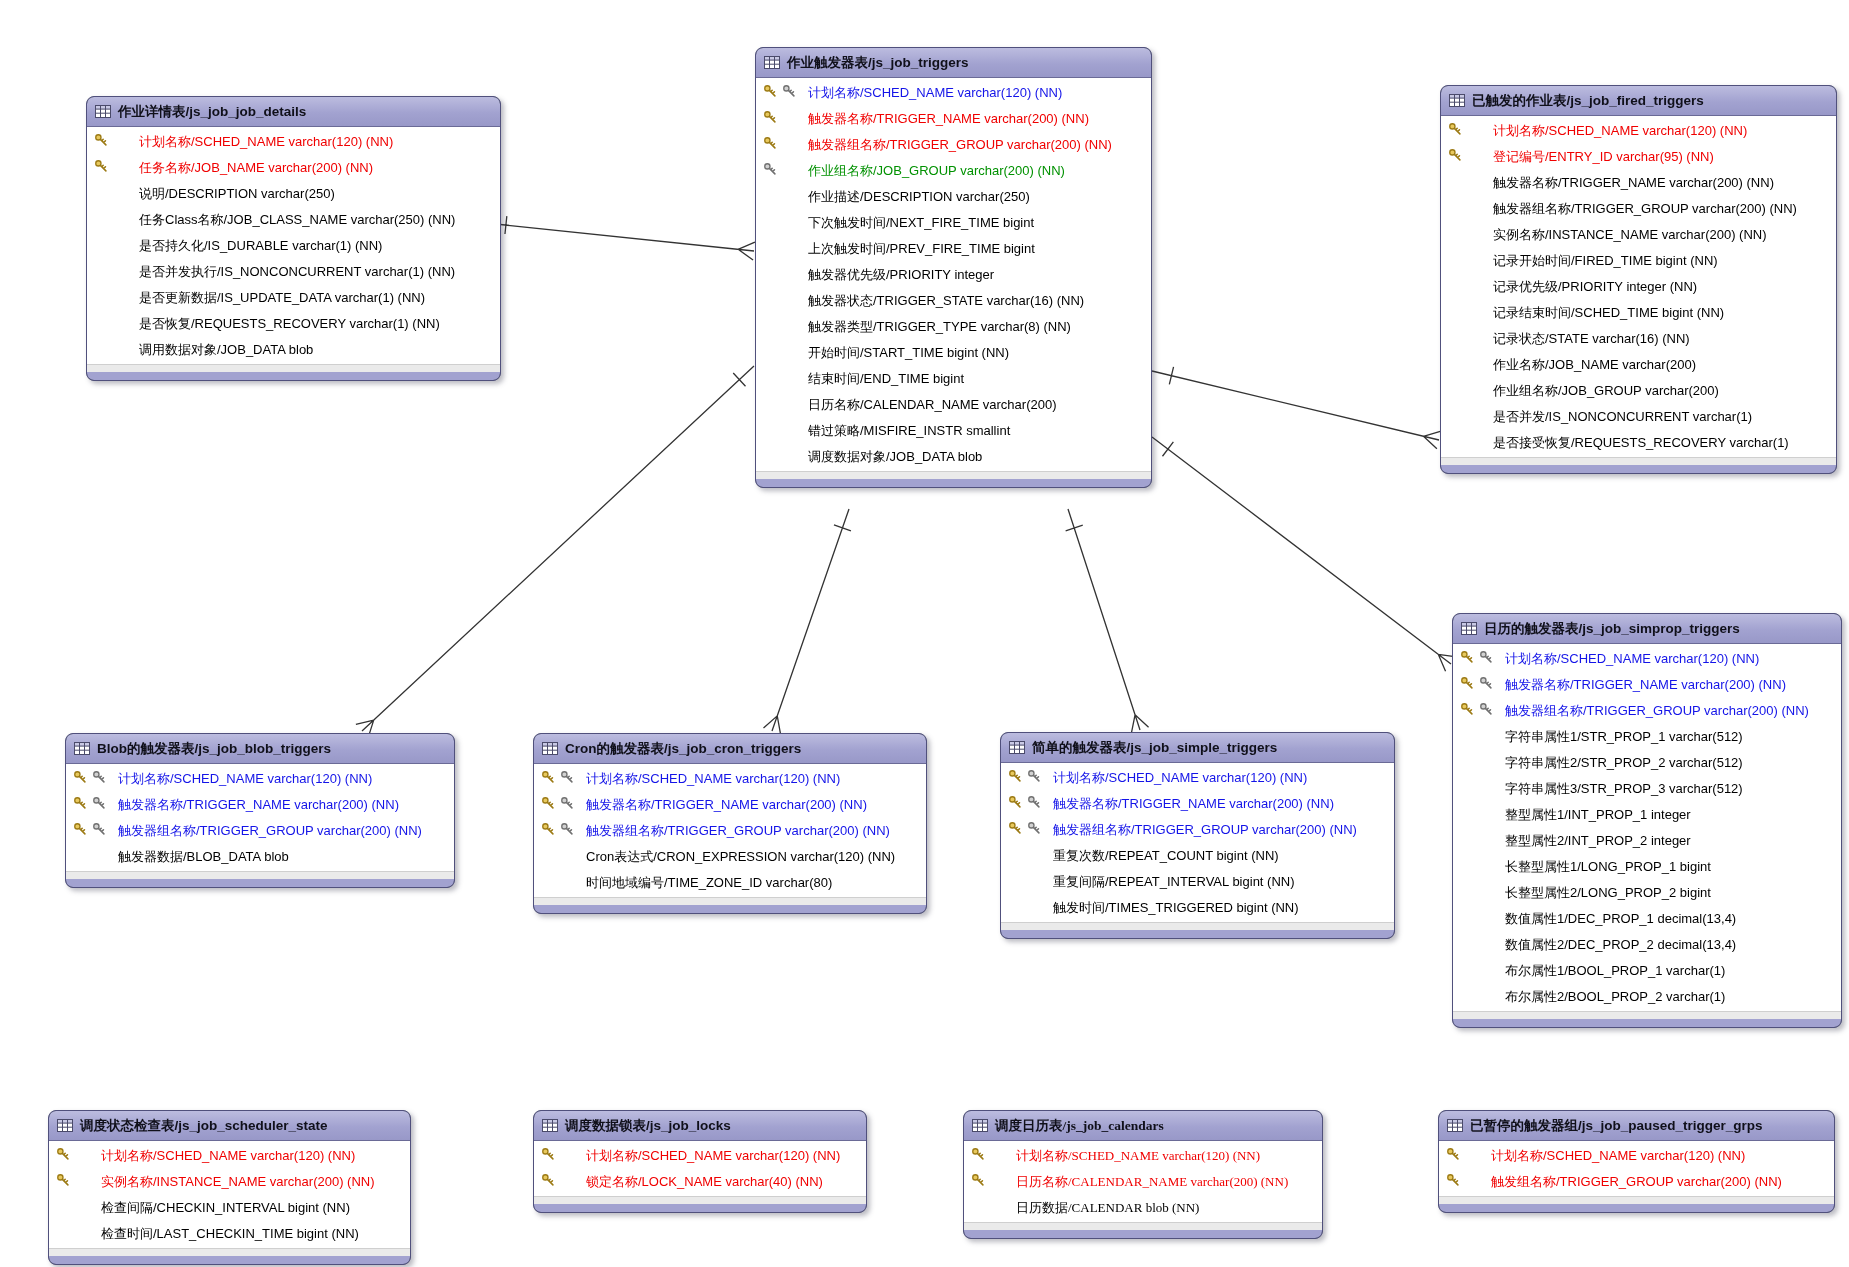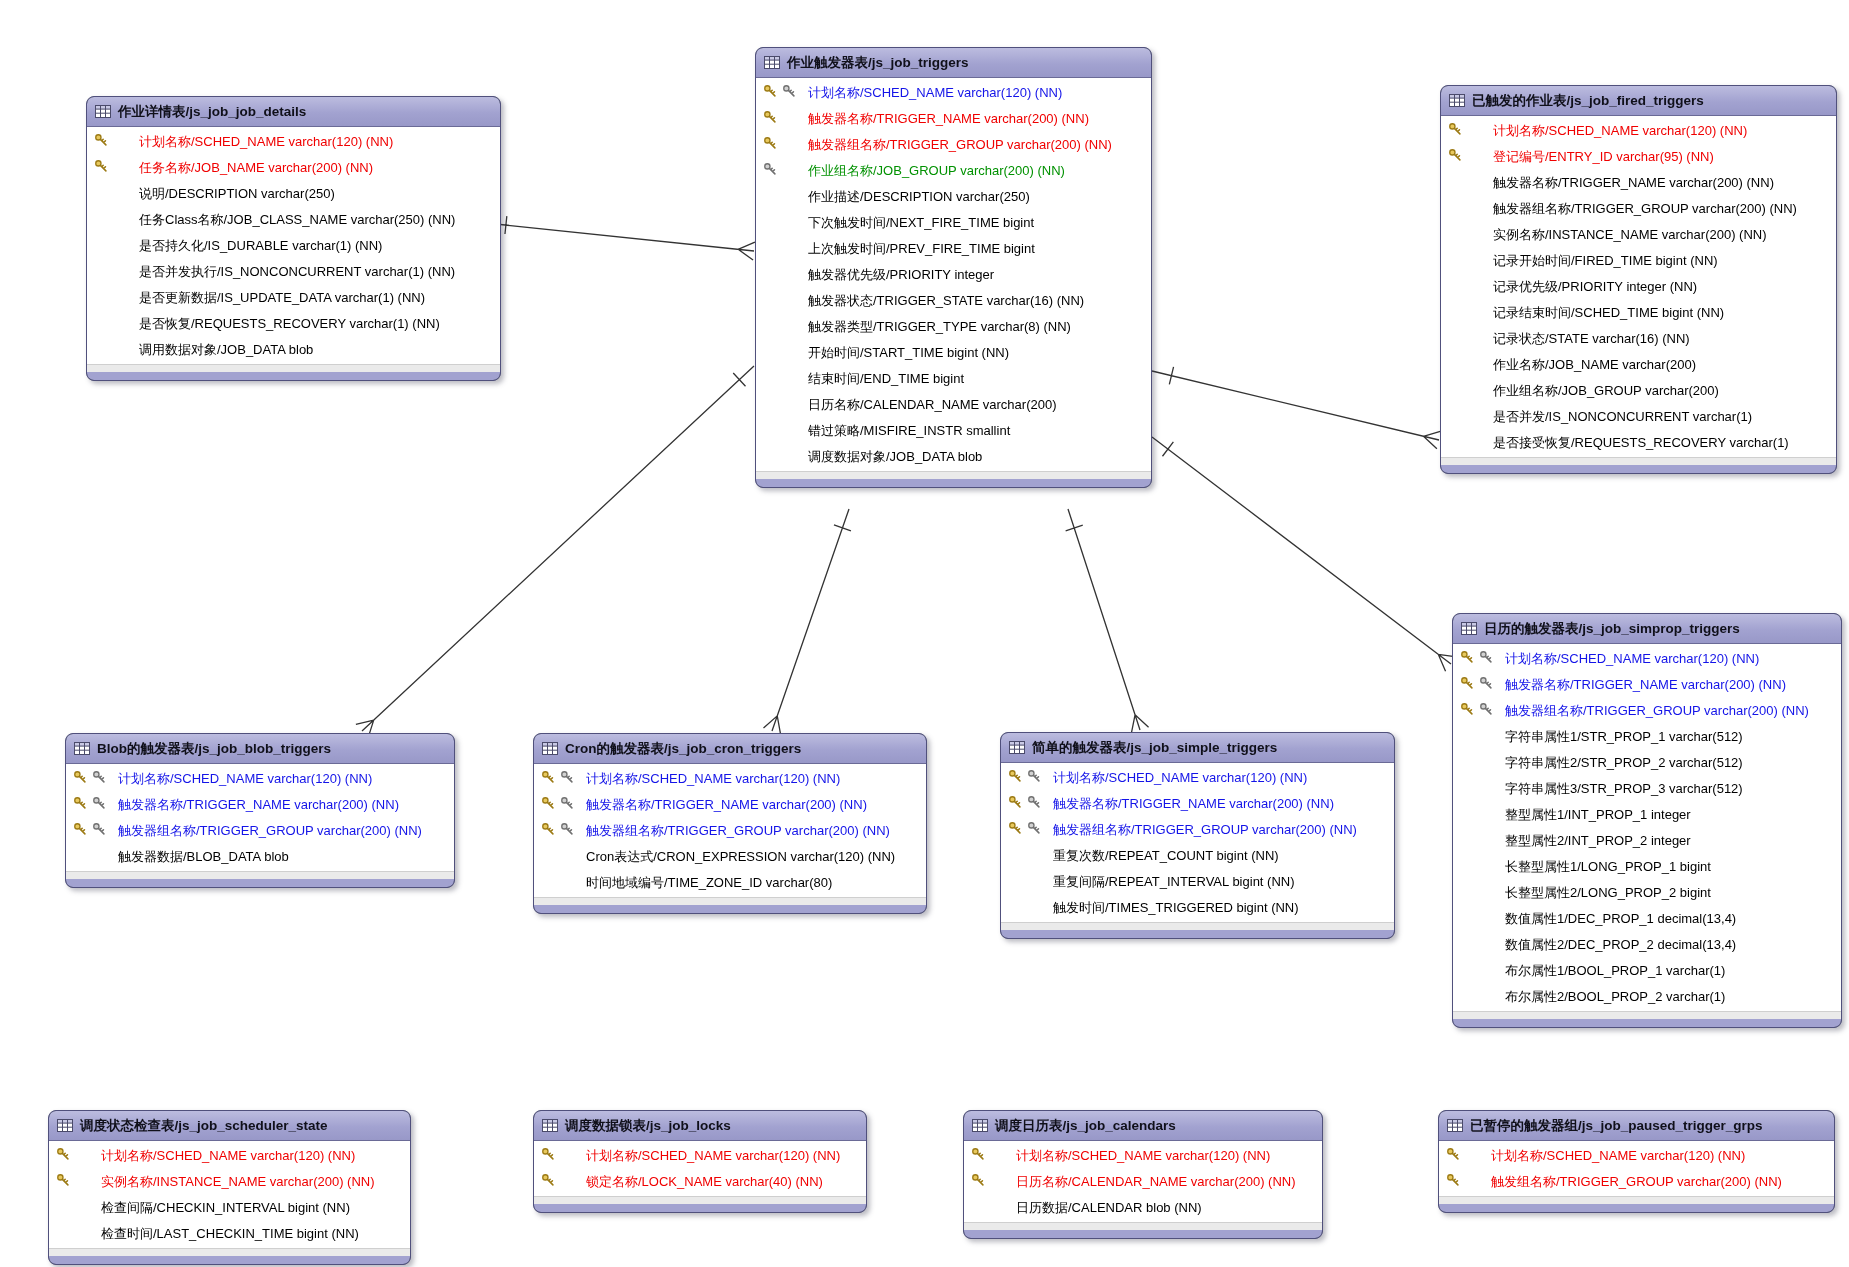--- a/index.html
+++ b/index.html
@@ -655,21 +655,21 @@
             <span><svg width="14" height="14" viewBox="0 0 16 16">
                 <circle cx="5" cy="5" r="3" fill="#e8c95e" stroke="#9c7a14" stroke-width="1.5"></circle>
                 <path d="M7.3 7.3 L13.6 13.6 M11 11 l2.1 -2.1 M8.8 8.8 l1.7 -1.7" fill="none" stroke="#9c7a14" stroke-width="1.8" stroke-linecap="round"></path>
               </svg></span>
           </span>
           <span class="ftext c-pk">锁定名称/LOCK_NAME varchar(40) (NN)</span>
         </div>
       </div>
       <div class="tfoot"></div>
     </div>
-  <div class="etable" id="t-calendars" style="left:963px; top:1110px;width:358px;">
+  <div class="etable" id="t-calendars" style="left:963px; top:1110px;width:358px;font-family:Liberation Serif, serif;">
       <div class="thead">
         <span class="ticon">
           <svg width="16" height="13" viewBox="0 0 16 13">
             <rect x="0.5" y="0.5" width="15" height="12" fill="#ffffff" stroke="#4a4a6a"></rect>
             <rect x="0.5" y="0.5" width="15" height="3.6" fill="#c9c9e4" stroke="#4a4a6a"></rect>
             <line x1="5.5" y1="0.5" x2="5.5" y2="12.5" stroke="#4a4a6a"></line>
             <line x1="10.5" y1="0.5" x2="10.5" y2="12.5" stroke="#4a4a6a"></line>
             <line x1="0.5" y1="8.2" x2="15.5" y2="8.2" stroke="#4a4a6a"></line>
           </svg>
         </span>

